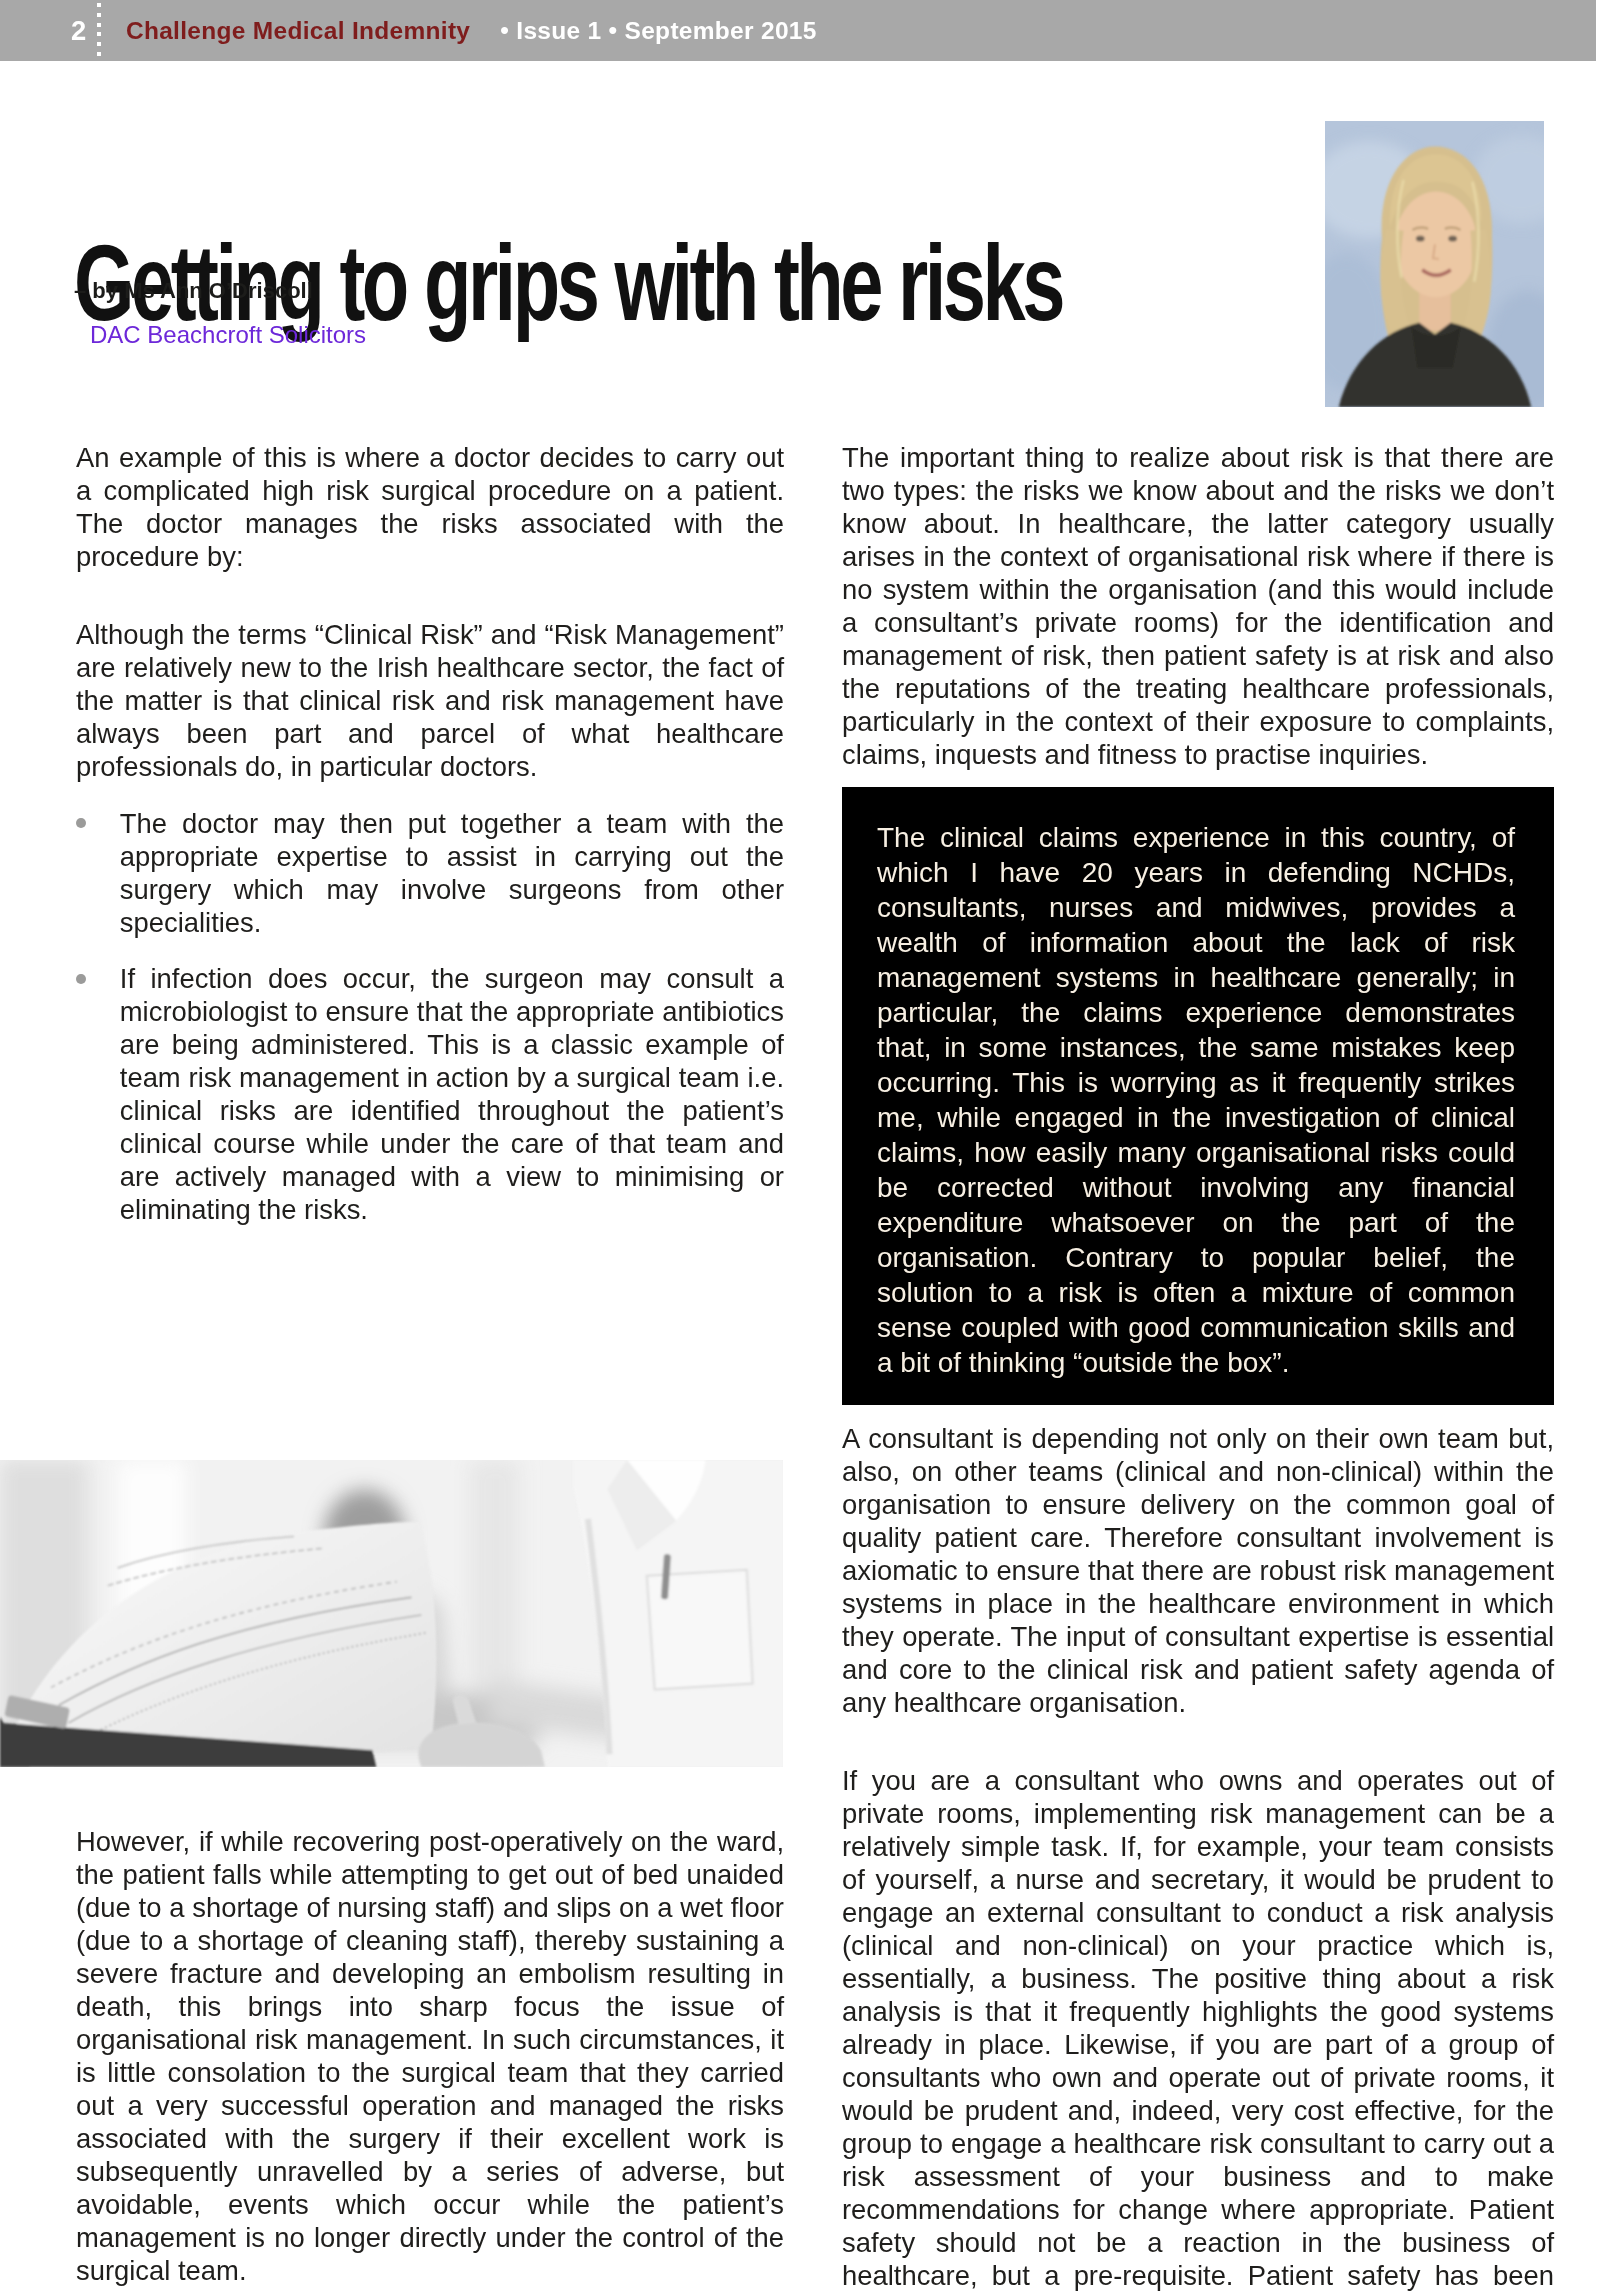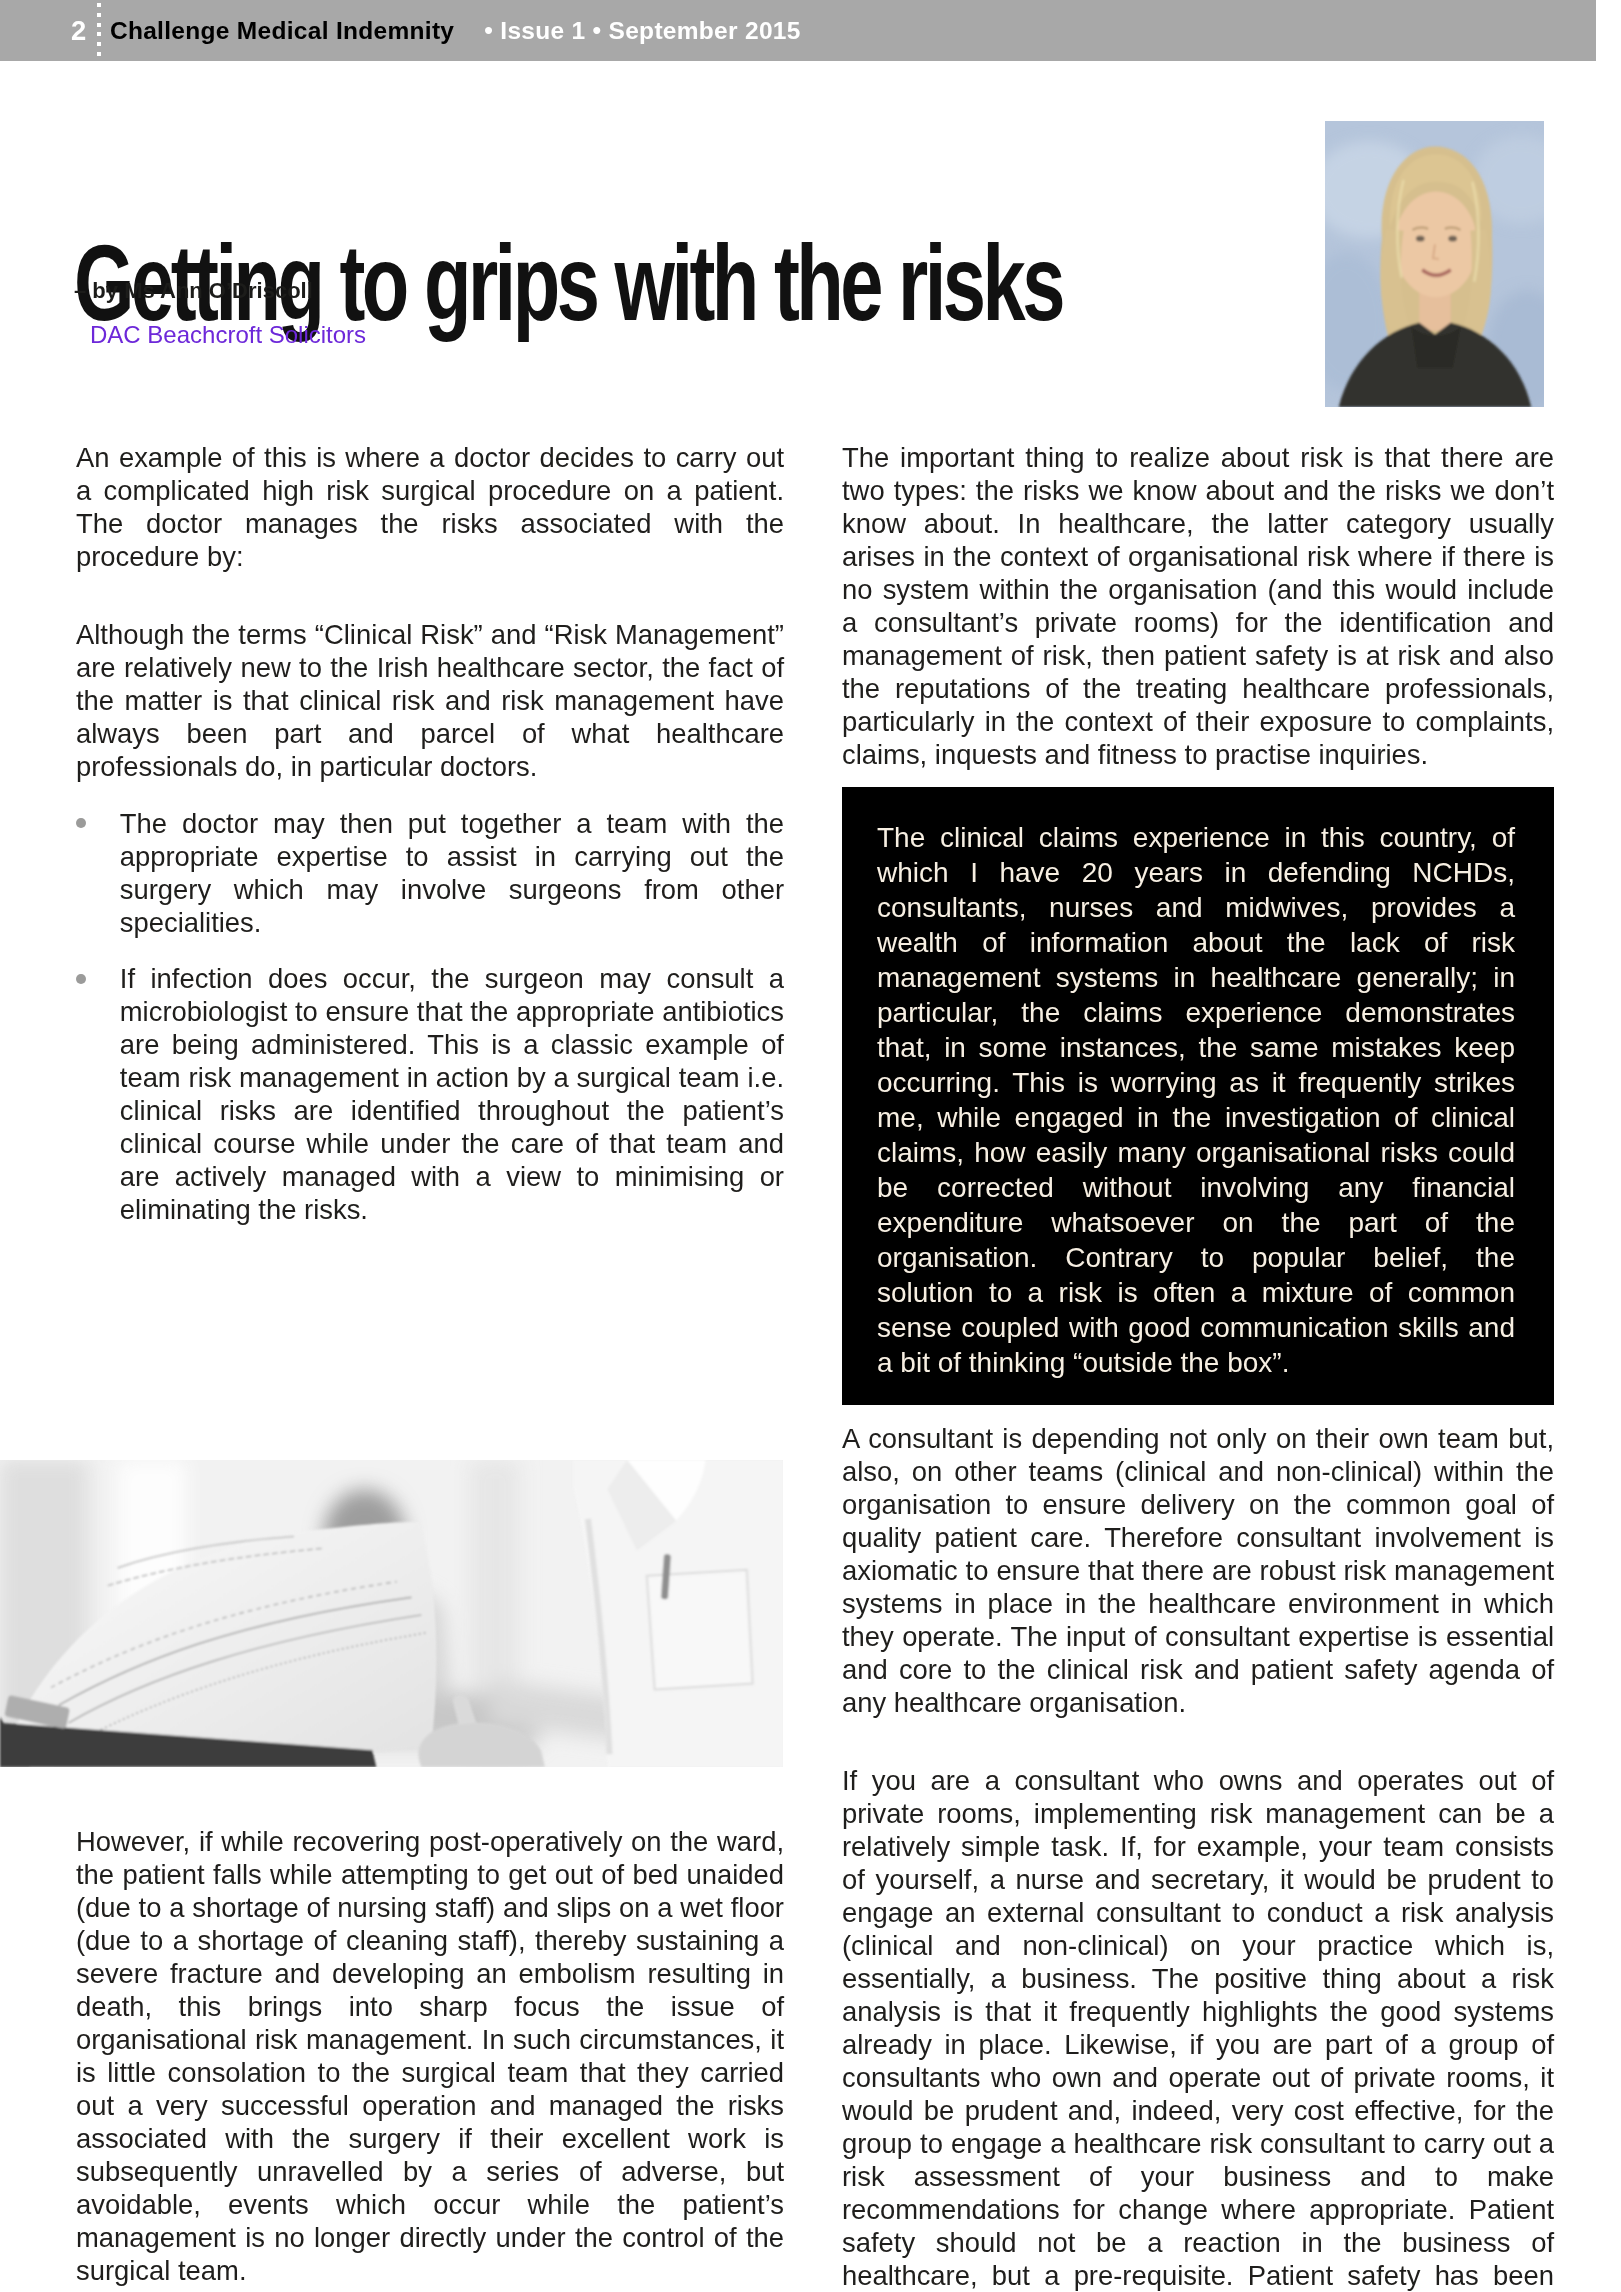--- a/index.html
+++ b/index.html
@@ -5,21 +5,21 @@
   html,body{margin:0;padding:0;background:#ffffff;}
   .page{position:relative;width:1621px;height:2293px;background:#ffffff;overflow:hidden;
         font-family:"Liberation Sans","DejaVu Sans",sans-serif;color:#1f1e1c;}
 
   
   .hdr{position:absolute;top:0;left:0;width:1596px;height:61px;background:#a8a8a8;
        display:flex;align-items:center;padding-left:71px;box-sizing:border-box;}
   .hdr-num{color:#ffffff;font-weight:bold;font-size:27.4px;line-height:1;}
   .hdr-dots{width:3.9px;height:55px;margin-left:10.8px;
             background:repeating-linear-gradient(to bottom,#ffffff 0 3.9px,rgba(0,0,0,0) 3.9px 9.8px);}
-  .hdr-title{color:#000000;font-weight:bold;font-size:24.5px;letter-spacing:0.3px;margin-left:9px;}
+  .hdr-title{color:#7f1d1d;font-weight:bold;font-size:24.5px;letter-spacing:0.3px;margin-left:25px;}
   .hdr-meta{color:#ffffff;font-weight:bold;font-size:24.5px;letter-spacing:0.3px;margin-left:30px;}
 
   
   .headline{position:absolute;left:74px;top:157px;white-space:nowrap;
             font-weight:bold;font-size:108px;line-height:108px;letter-spacing:-4.9px;
             transform:scaleX(.72);transform-origin:left center;color:#111111;}
   .byline{position:absolute;left:74px;top:278px;font-weight:bold;font-size:22px;color:#1c1c1a;}
   .byline-org{position:absolute;left:90px;top:321px;font-size:24px;color:#6d28d9;}
 
   .portrait{position:absolute;left:1325px;top:121px;width:219px;height:286px;overflow:hidden;}

